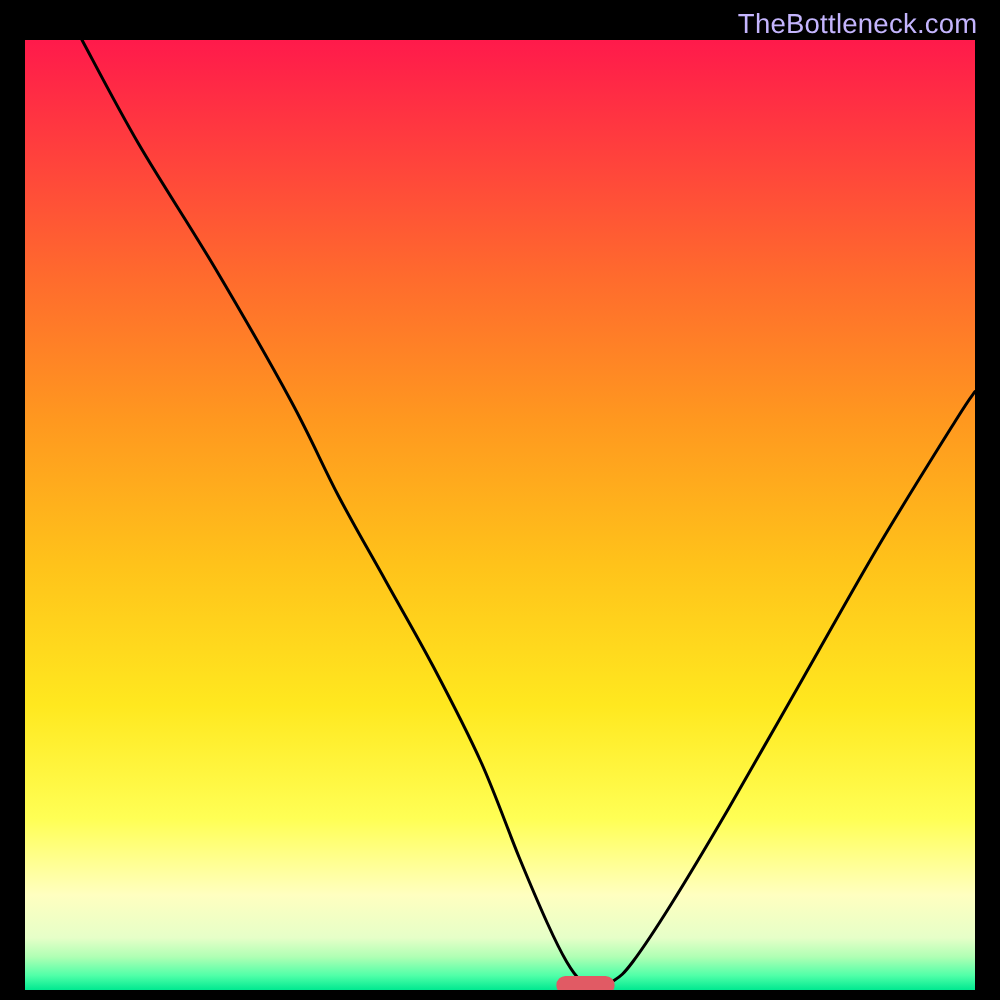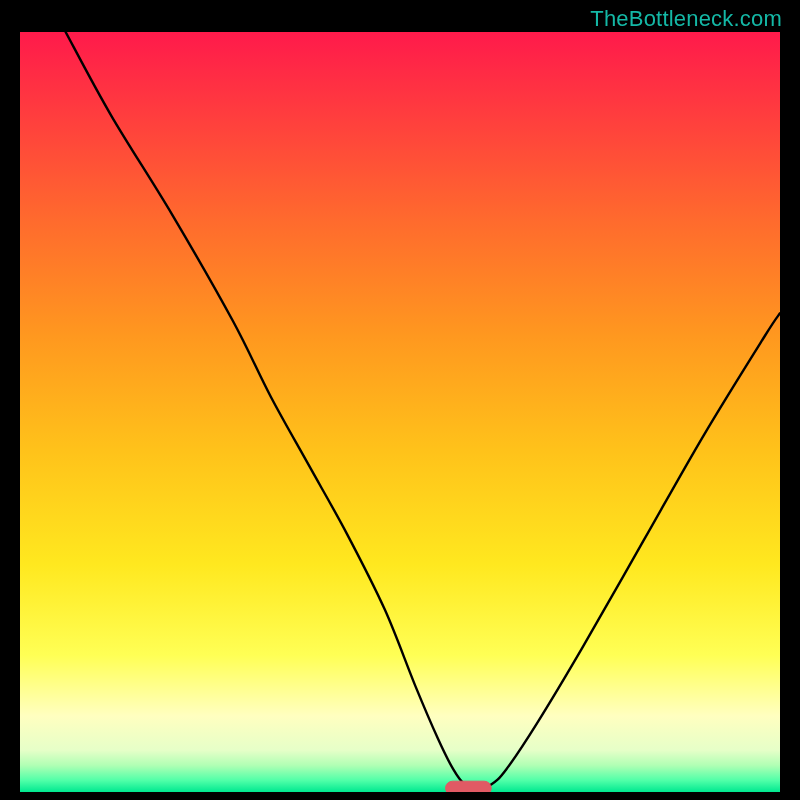--- a/index.html
+++ b/index.html
@@ -23,21 +23,21 @@
     position: absolute;
     left: 0;
     top: 0;
     width: 760px;
     height: 760px;
   }
   .watermark {
     position: absolute;
     top: 6px;
     right: 18px;
-    color: #14b8a6;
+    color: #c4b5fd;
     font-size: 22px;
     font-weight: 500;
     letter-spacing: 0.2px;
   }
   svg { display: block; }
 </style>
 </head>
 <body>
 
 <div class="watermark">TheBottleneck.com</div>

